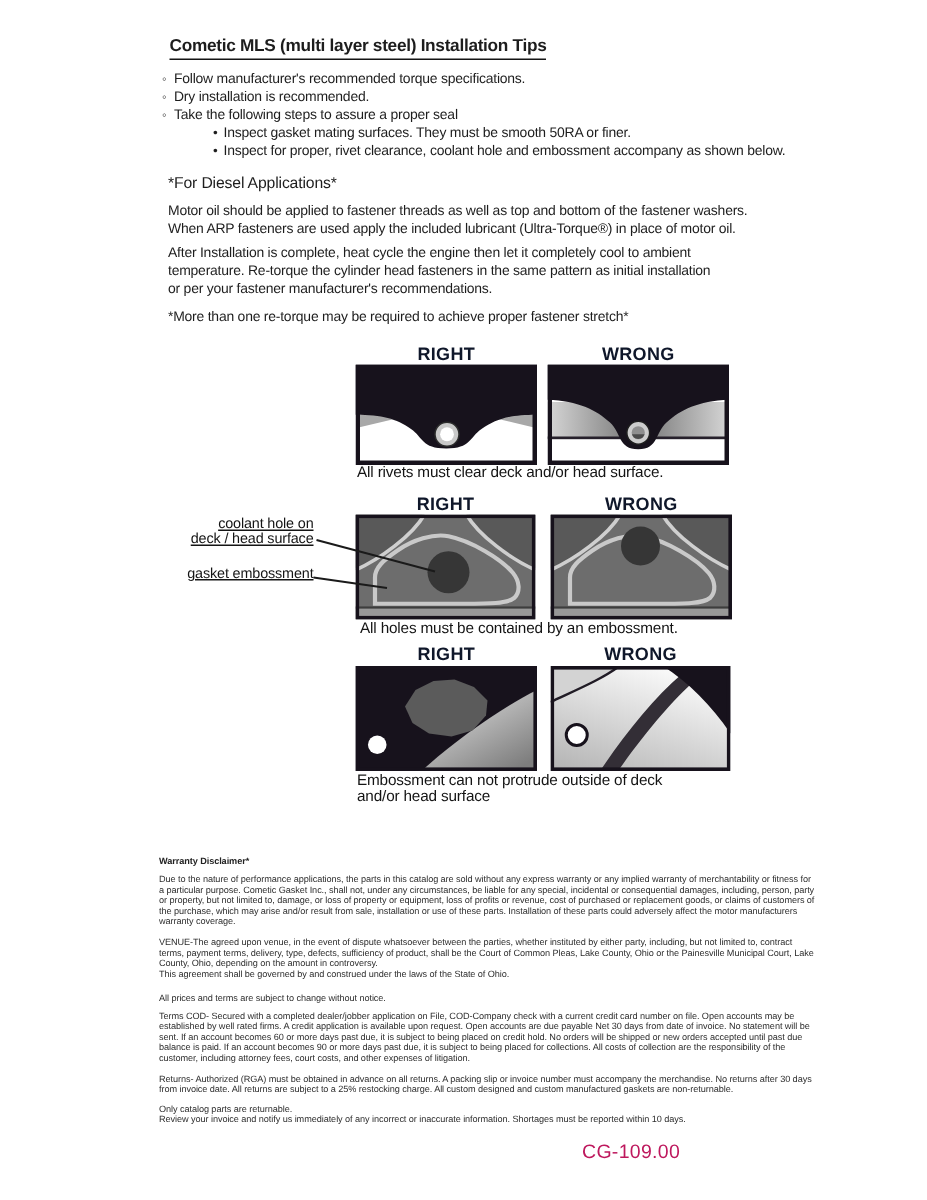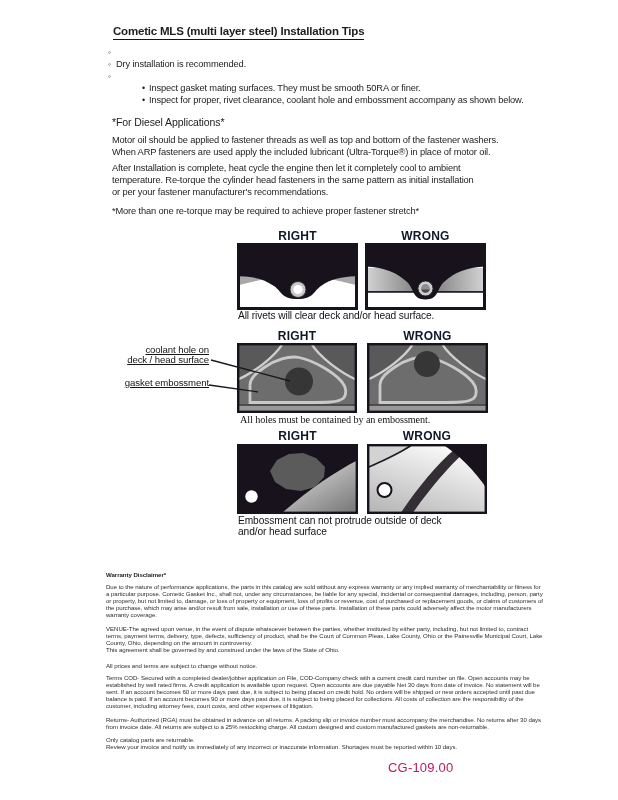--- a/index.html
+++ b/index.html
@@ -23,21 +23,21 @@
   #para1 { top:135px; } #para2 { top:163px; } #note { top:206px; }
   .dlab { position:absolute; font-weight:700; font-size:12px; text-align:center; letter-spacing:0.2px; color:#0f172a; }
   #lab1r { left:237px; top:229px; width:121px; } #lab1w { left:365px; top:229px; width:121px; }
   #lab2r { left:237px; top:329px; width:120px; } #lab2w { left:367px; top:329px; width:121px; }
   #lab3r { left:237px; top:429px; width:121px; } #lab3w { left:367px; top:429px; width:120px; }
   .panel { position:absolute; } .panel svg { display:block; }
   #pan1r { left:237px; top:243px; } #pan1w { left:365px; top:243px; }
   #pan2r { left:237px; top:343px; } #pan2w { left:367px; top:343px; }
   #pan3r { left:237px; top:444px; } #pan3w { left:367px; top:444px; }
   .cap { position:absolute; font-size:10.2px; line-height:10.8px; letter-spacing:-0.1px; white-space:pre-line; color:#141414; }
-  #cap1 { left:238px; top:311px; } #cap2 { left:240px; top:415px;font-family:Liberation Serif, serif; } #cap3 { left:238px; top:516px; }
+  #cap1 { left:238px; top:311px; } #cap2 { left:240px; top:415px; } #cap3 { left:238px; top:516px; }
   .callout { position:absolute; left:112px; width:97px; text-align:right;
              font-size:9.6px; line-height:9.8px; letter-spacing:-0.1px; white-space:pre-line; color:#141414;text-decoration:underline; }
   #co1 { top:345px; } #co2 { top:378px; }
   .lines { position:absolute; left:110px; top:340px; }
   .legal { position:absolute; left:106px; top:571px; width:438px;
            font-size:6.1px; line-height:7.1px; letter-spacing:-0.05px; color:#2e2e2e; }
   .legal h3 { margin:0 0 5px 0; font-size:6.1px; font-weight:700; color:#222; }
   .legal p  { margin:0 0 6.5px 0; white-space:pre-line; }
   .legal p.gap { margin-bottom:9px; }
   .legal p.tight { margin-bottom:4px; }
@@ -46,27 +46,29 @@
 </head>
 <body>
 
 <div class="page">
 
   <h1 class="title">Cometic MLS (multi layer steel) Installation Tips</h1>
 
   <div class="bullets">
     <div class="brow">
       <span class="mk">◦</span>
+      <span>Follow manufacturer's recommended torque specifications.</span>
     </div>
     <div class="brow">
       <span class="mk">◦</span>
       <span>Dry installation is recommended.</span>
     </div>
     <div class="brow">
       <span class="mk">◦</span>
+      <span>Take the following steps to assure a proper seal</span>
     </div>
     <div class="brow sub">
       <span class="mk2">•</span>
       <span>Inspect gasket mating surfaces.  They must be smooth 50RA or finer.</span>
     </div>
     <div class="brow sub">
       <span class="mk2">•</span>
       <span>Inspect for proper, rivet clearance, coolant hole and embossment accompany as shown below.</span>
     </div>
   </div>
@@ -105,21 +107,21 @@
       <rect x="0" y="0" width="121" height="67" fill="#ffffff"></rect>
       <rect x="0" y="25" width="121" height="24" fill="url(#gdeck)"></rect>
       <rect x="0" y="48" width="121" height="1.8" fill="#26202b"></rect>
       <path d="M0,0 H121 V23.5 C100,24.5 89,30 79.5,38.5 C71.5,45.5 74,56.5 60.5,56.5 C47,56.5 49.5,45.5 41.5,38.5 C32,30 21,24.5 0,23.5 Z" fill="#17121c"></path>
       <circle cx="60.5" cy="45.5" r="7.6" fill="#cdcdcd" stroke="#1e1e1e" stroke-width="1"></circle>
       <circle cx="60.5" cy="45.5" r="4.4" fill="#8e8e8e"></circle>
       <path d="M56.3,46.5 A4.4,4.4 0 0 0 64.7,46.5 Z" fill="#4a4a4a"></path>
       <rect x="1.5" y="1.5" width="118" height="64" fill="none" stroke="#17121c" stroke-width="3"></rect>
     </svg>
   </div>
-  <div class="cap" id="cap1">All rivets will clear deck and/or head surface.</div>
+  <div class="cap" id="cap1">All rivets must clear deck and/or head surface.</div>
 
   <div class="dlab" id="lab2r">RIGHT</div>
   <div class="dlab" id="lab2w">WRONG</div>
   <div class="callout" id="co1">coolant hole on
 deck / head surface</div>
   <div class="callout" id="co2">gasket embossment</div>
   <div class="panel" id="pan2r">
     <svg width="120" height="70" viewBox="0 0 120 70">
       <rect width="120" height="70" fill="#6d6d6d"></rect>
       <rect x="0" y="62.5" width="120" height="7.5" fill="#989898"></rect>

